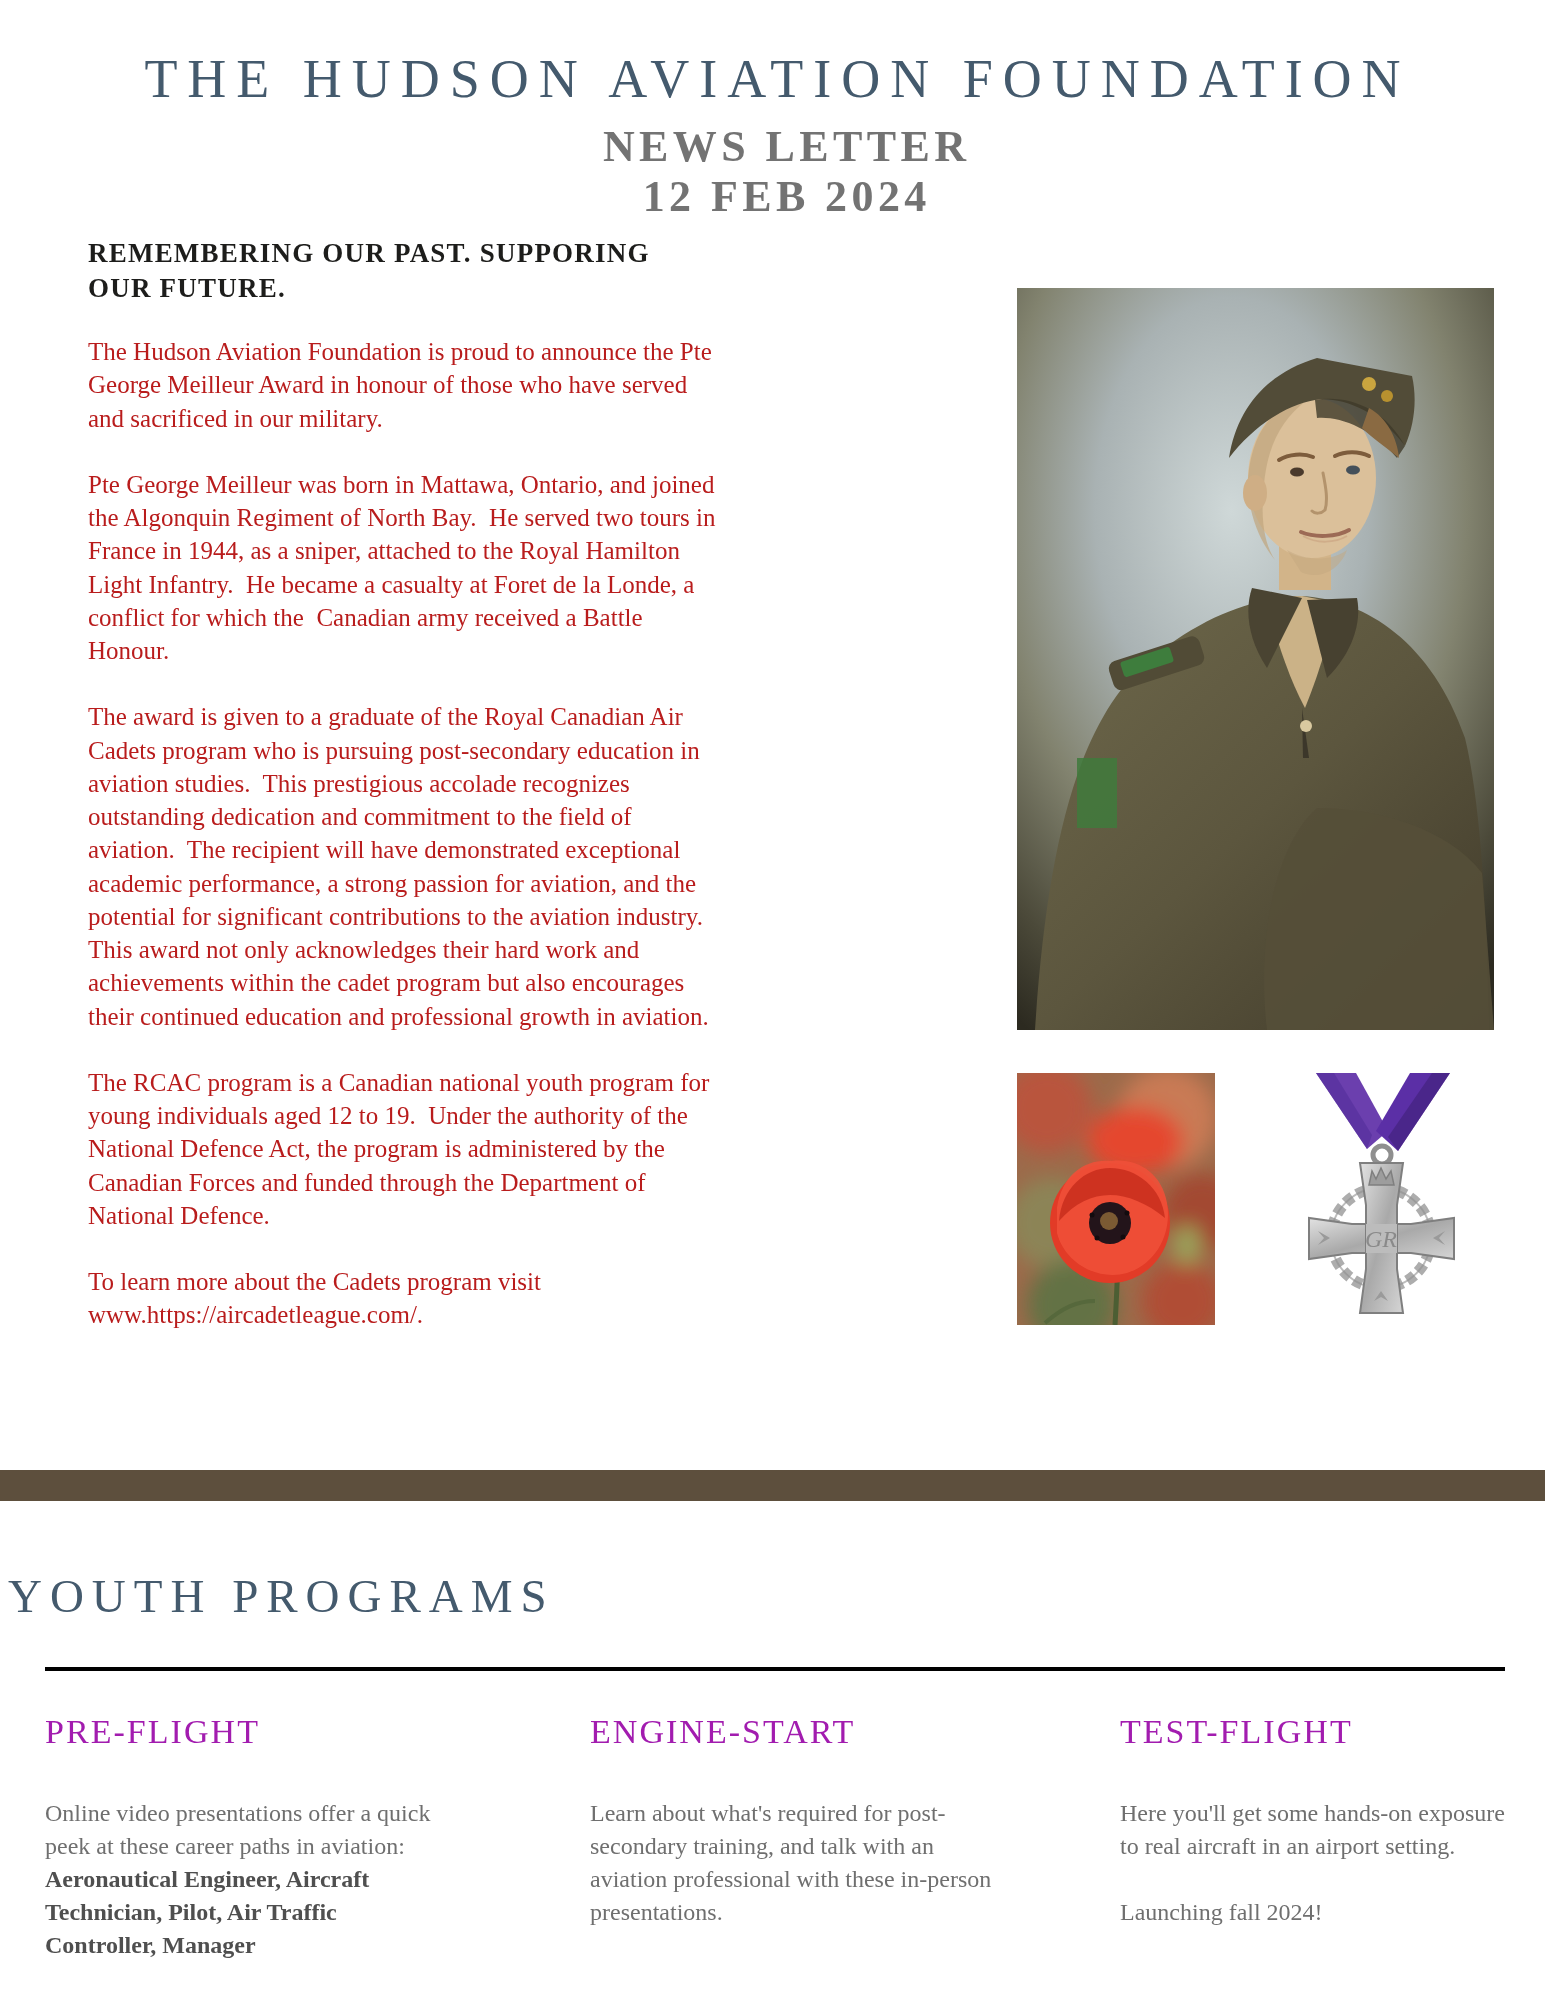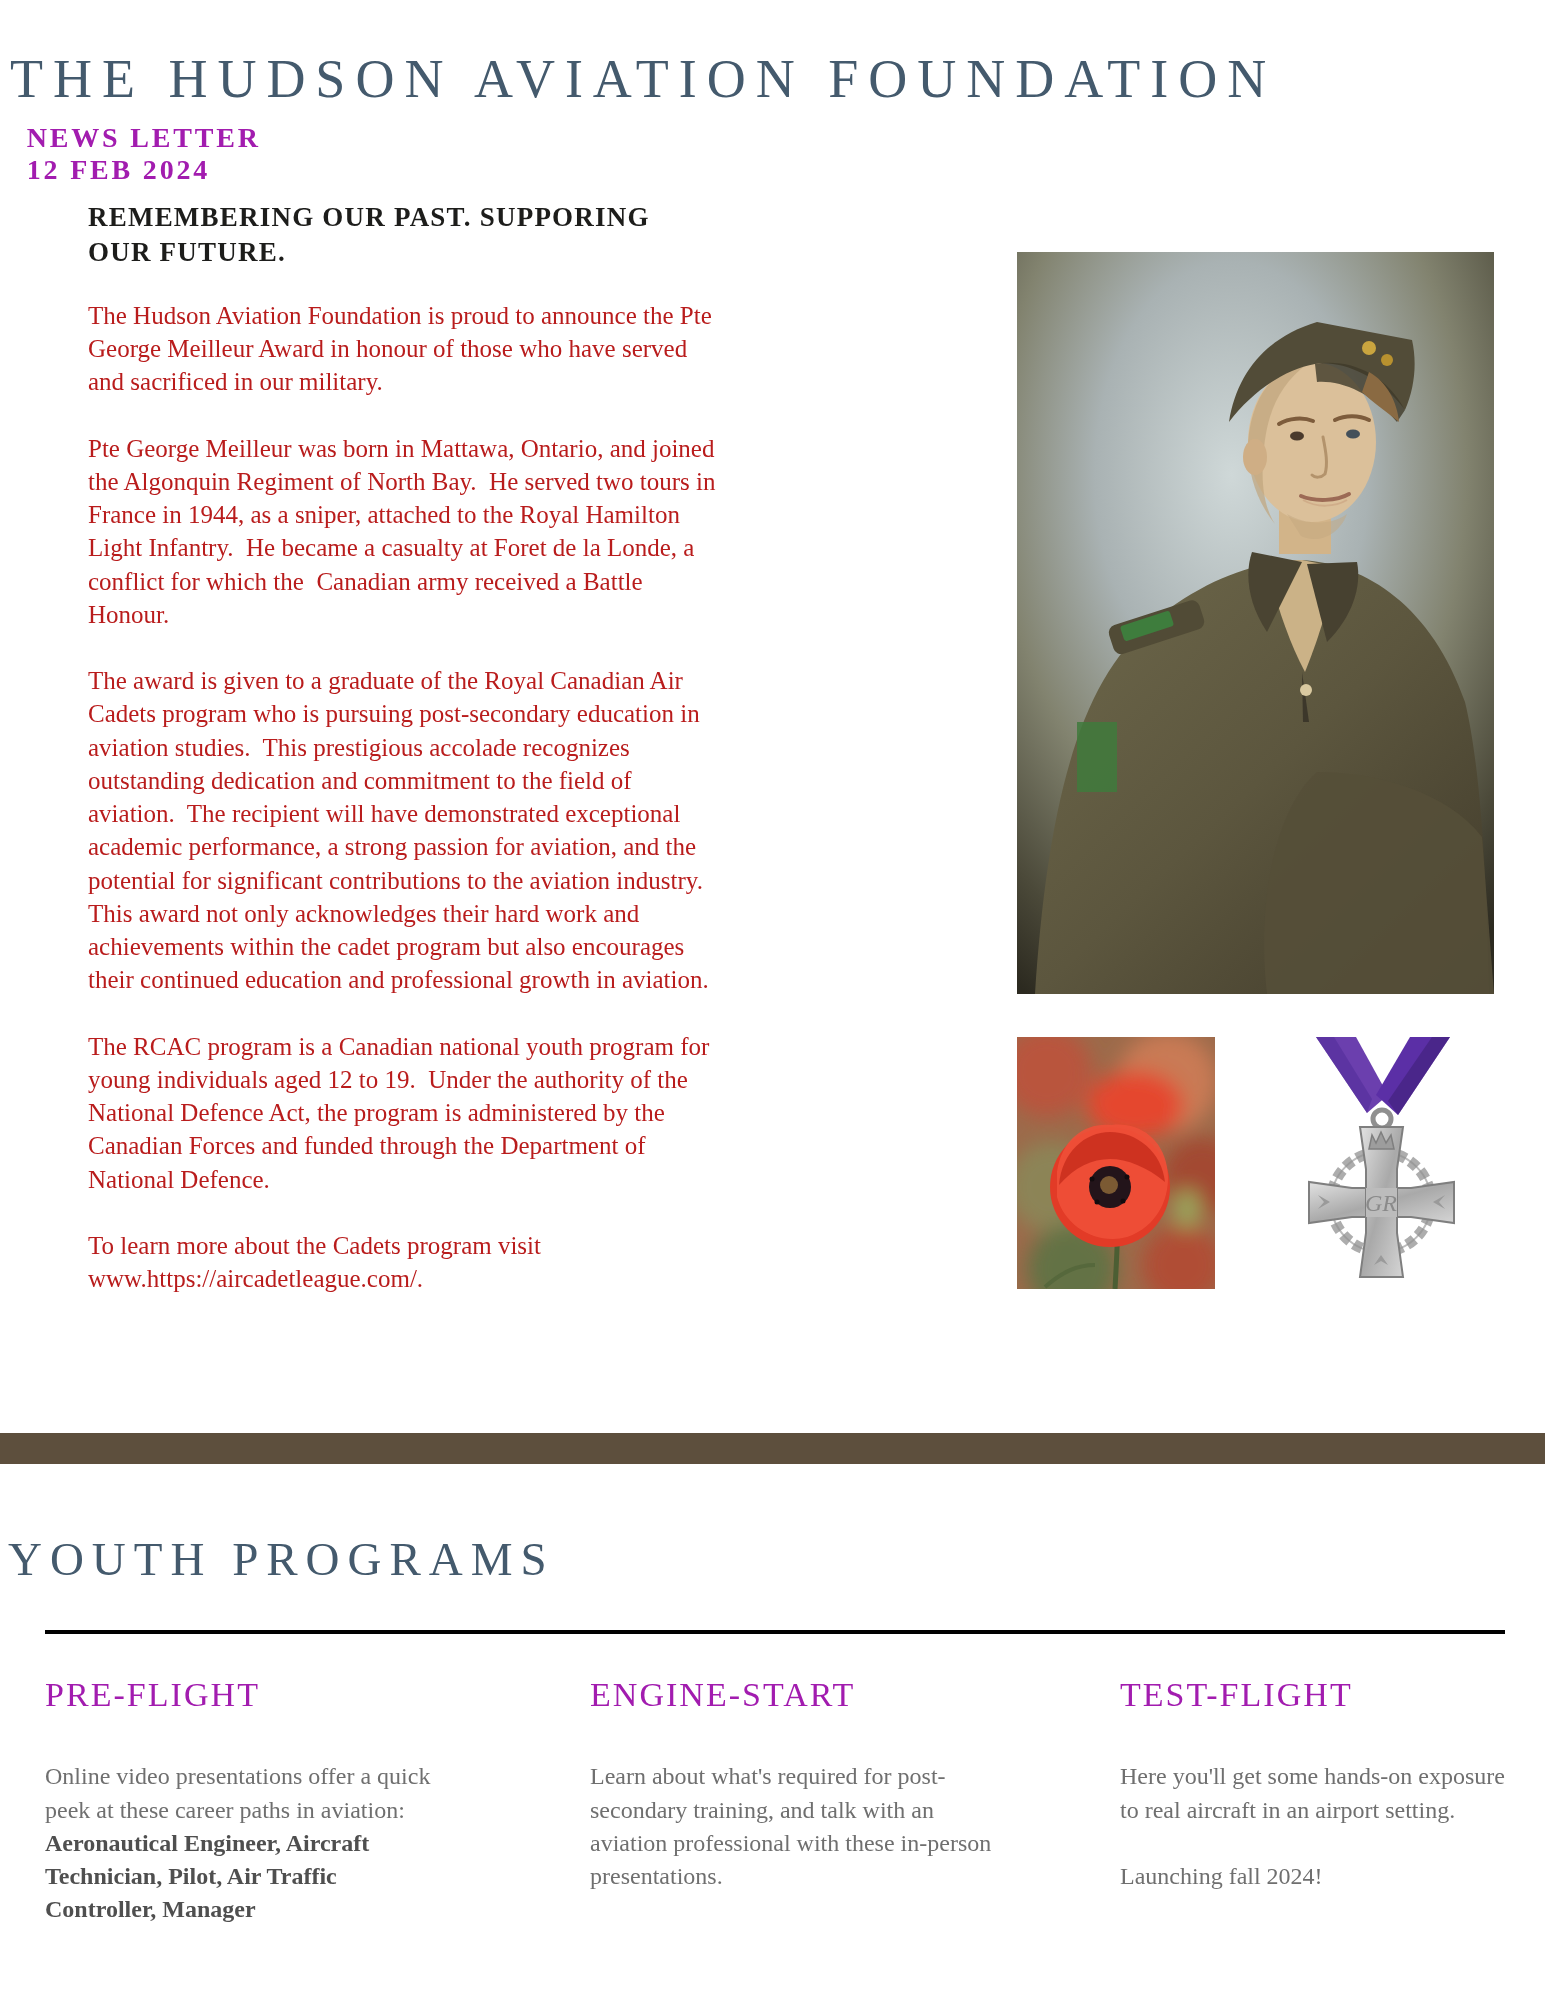--- a/index.html
+++ b/index.html
@@ -6,33 +6,33 @@
   .page{
     position:relative;
     width:1545px;height:2000px;
     margin:0 auto;
     background:#ffffff;
     overflow:hidden;
     font-family:"Liberation Serif", serif;
     color:#6f6f6f;
   }
   
-  .header{text-align:left;padding-top:50px;}
+  .header{text-align:center;padding-top:50px;}
   .title{
     margin:0;
     font-size:54px;font-weight:400;
     letter-spacing:0.185em;text-indent:0.185em;
     color:#445a6d;
     line-height:1.1;
   }
   .subtitle{
     margin-top:13px;
-    color:#a21caf;
+    color:#737373;
     font-weight:700;
-    font-size:28px;
+    font-size:44px;
     letter-spacing:0.10em;text-indent:0.10em;
     line-height:1.13;
     margin-left:24px;
   }
   
   .main{display:flex;align-items:flex-start;padding:0 51px 0 88px;margin-top:14px;}
   .article{width:628px;}
   .article h2{
     margin:0 0 28px 0;
     font-size:27px;font-weight:700;

